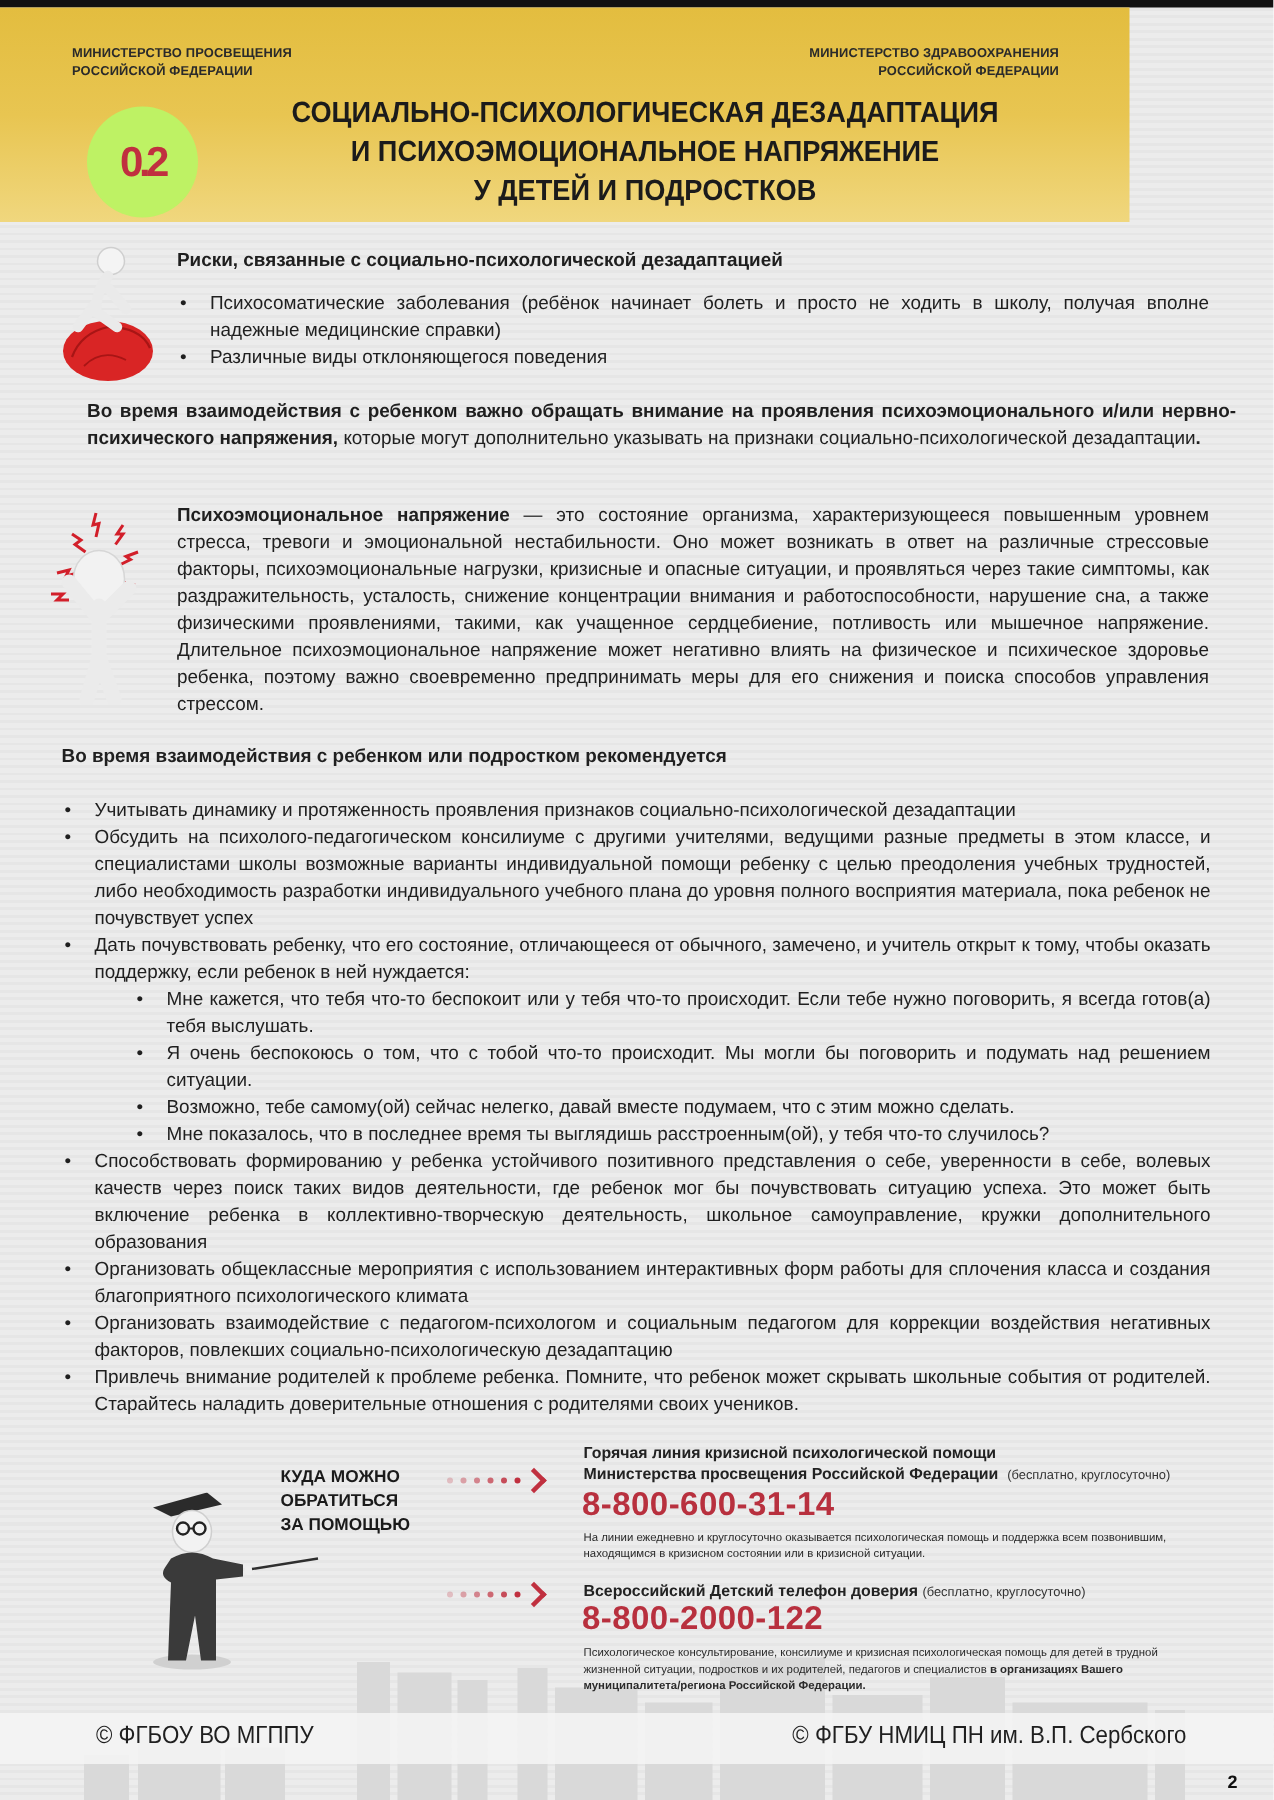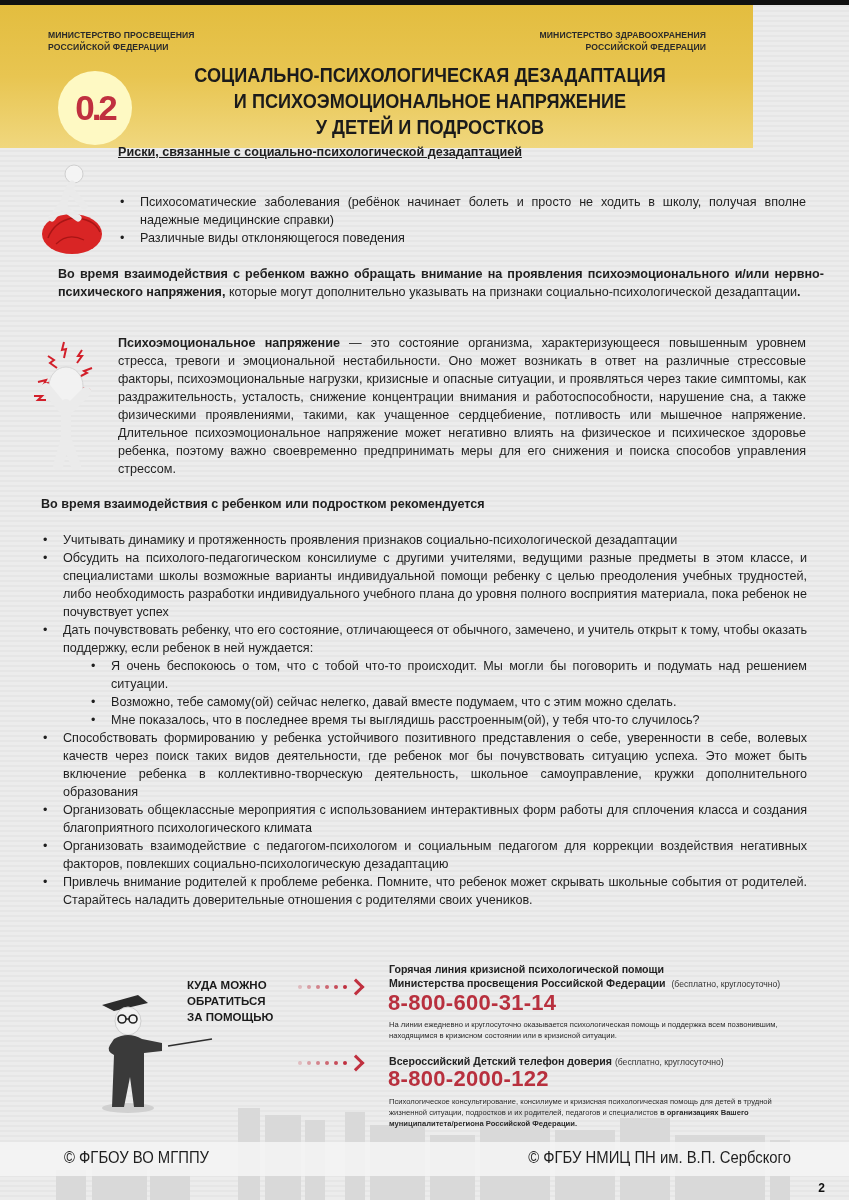--- a/index.html
+++ b/index.html
@@ -13,22 +13,22 @@
   .topbar { position: absolute; left: 0; top: 0; width: 849px; height: 5px; background: #111; }
   .header {
     position: absolute; left: 0; top: 5px; width: 753px; height: 143px;
     background: linear-gradient(180deg, #e3bd3f 0%, #e8c551 50%, #f0d77e 100%);
   }
   .ministry { position: absolute; top: 24px; font-weight: bold; font-size: 8.6px; line-height: 12px; color: #2a2a2a; letter-spacing: 0.1px; }
   .ministry.left { left: 48px; text-align: left; }
   .ministry.right { right: 47px; text-align: right; }
   .badge {
     position: absolute; left: 58px; top: 71px; width: 74px; height: 74px; border-radius: 50%;
-    background: #fef9c3; display: flex; align-items: center; justify-content: center;
-    color: #c0303f; font-weight: bold; font-size: 35px; letter-spacing: -3px;
+    background: #bef264; display: flex; align-items: center; justify-content: center;
+    color: #c0303f; font-weight: bold; font-size: 28px; letter-spacing: -3px;
   }
   .title {
     position: absolute; left: 150px; top: 62px; width: 560px; text-align: center;
     font-weight: bold; font-size: 19.5px; line-height: 26px; color: #1b1b1b;
     font-family: "Liberation Sans Narrow", "Liberation Sans", sans-serif;
     transform: scaleX(0.93); transform-origin: center top;
   }
   .fig { position: absolute; }
   .text { position: absolute; font-size: 12.6px; line-height: 18px; color: #1f1f1f; }
   .justify { text-align: justify; }
@@ -77,21 +77,21 @@
 </h1>
 
 <svg class="fig" style="left:34px; top:162px;" width="70" height="96" viewBox="0 0 70 96">
   <ellipse cx="38" cy="72" rx="30" ry="20" fill="#d92525"></ellipse>
   <path d="M14 76 Q20 60 38 56 Q60 56 66 70" stroke="#a81515" stroke-width="1.5" fill="none"></path>
   <path d="M22 82 Q34 70 50 78" stroke="#a81515" stroke-width="1.2" fill="none"></path>
   <circle cx="40" cy="12" r="9" fill="#f4f4f4" stroke="#cfcfcf"></circle>
   <path d="M38 22 Q30 32 30 46 L44 56 M30 40 L18 56 M38 30 L50 44" stroke="#eaeaea" stroke-width="7" stroke-linecap="round" fill="none"></path>
 </svg>
 
-<div class="text b" style="left:118px; top:143px;text-decoration:underline;">Риски, связанные с социально-психологической дезадаптацией</div>
+<div class="text b" style="left:118px; top:164px;">Риски, связанные с социально-психологической дезадаптацией</div>
 <ul class="text bul justify" style="left:118px; top:193px; width:688px;">
   <li>Психосоматические заболевания (ребёнок начинает болеть и просто не ходить в школу, получая вполне надежные медицинские справки)</li>
   <li>Различные виды отклоняющегося поведения</li>
 </ul>
 
 <p class="text justify" style="left:41px; top:265px; width:766px;margin-left:17px;"><span class="b">Во время взаимодействия с ребенком важно обращать внимание на проявления психоэмоционального и/или нервно-психического напряжения,</span><span> которые могут дополнительно указывать на признаки социально-психологической дезадаптации</span><span class="b">.</span></p>
 
 <svg class="fig" style="left:28px; top:338px;" width="72" height="132" viewBox="0 0 72 132">
   <g stroke="#d21f2a" stroke-width="2" fill="none">
     <path d="M20 18 l6 4 -4 3 7 5"></path>
@@ -109,20 +109,21 @@
 <p class="text justify" style="left:118px; top:334px; width:688px;"><span class="b">Психоэмоциональное напряжение</span><span> — это состояние организма, характеризующееся повышенным уровнем стресса, тревоги и эмоциональной нестабильности. Оно может возникать в ответ на различные стрессовые факторы, психоэмоциональные нагрузки, кризисные и опасные ситуации, и проявляться через такие симптомы, как раздражительность, усталость, снижение концентрации внимания и работоспособности, нарушение сна, а также физическими проявлениями, такими, как учащенное сердцебиение, потливость или мышечное напряжение. Длительное психоэмоциональное напряжение может негативно влиять на физическое и психическое здоровье ребенка, поэтому важно своевременно предпринимать меры для его снижения и поиска способов управления стрессом.</span></p>
 
 <div class="text b" style="left:41px; top:495px;">Во время взаимодействия с ребенком или подростком рекомендуется</div>
 
 <ul class="text bul justify" style="left:41px; top:531px; width:766px;">
   <li>Учитывать динамику и протяженность проявления признаков социально-психологической дезадаптации</li>
   <li>Обсудить на психолого-педагогическом консилиуме с другими учителями, ведущими разные предметы в этом классе, и специалистами школы возможные варианты индивидуальной помощи ребенку с целью преодоления учебных трудностей, либо необходимость разработки индивидуального учебного плана до уровня полного восприятия материала, пока ребенок не почувствует успех</li>
   <li>
     <span>Дать почувствовать ребенку, что его состояние, отличающееся от обычного, замечено, и учитель открыт к тому, чтобы оказать поддержку, если ребенок в ней нуждается:</span>
     <ul class="bul sub" style="margin-left:26px;">
+      <li>Мне кажется, что тебя что-то беспокоит или у тебя что-то происходит. Если тебе нужно поговорить, я всегда готов(а) тебя выслушать.</li>
       <li>Я очень беспокоюсь о том, что с тобой что-то происходит. Мы могли бы поговорить и подумать над решением ситуации.</li>
       <li>Возможно, тебе самому(ой) сейчас нелегко, давай вместе подумаем, что с этим можно сделать.</li>
       <li>Мне показалось, что в последнее время ты выглядишь расстроенным(ой), у тебя что-то случилось?</li>
     </ul>
   </li>
   <li>Способствовать формированию у ребенка устойчивого позитивного представления о себе, уверенности в себе, волевых качеств через поиск таких видов деятельности, где ребенок мог бы почувствовать ситуацию успеха.  Это может быть включение ребенка в коллективно-творческую деятельность, школьное самоуправление, кружки дополнительного образования</li>
   <li>Организовать общеклассные мероприятия с использованием интерактивных форм работы для сплочения класса и создания благоприятного психологического климата</li>
   <li>Организовать взаимодействие с педагогом-психологом и социальным педагогом для коррекции воздействия негативных факторов, повлекших социально-психологическую дезадаптацию</li>
   <li>Привлечь внимание родителей к проблеме ребенка. Помните, что ребенок может скрывать школьные события от родителей. Старайтесь наладить доверительные отношения с родителями своих учеников.</li>
 </ul>

